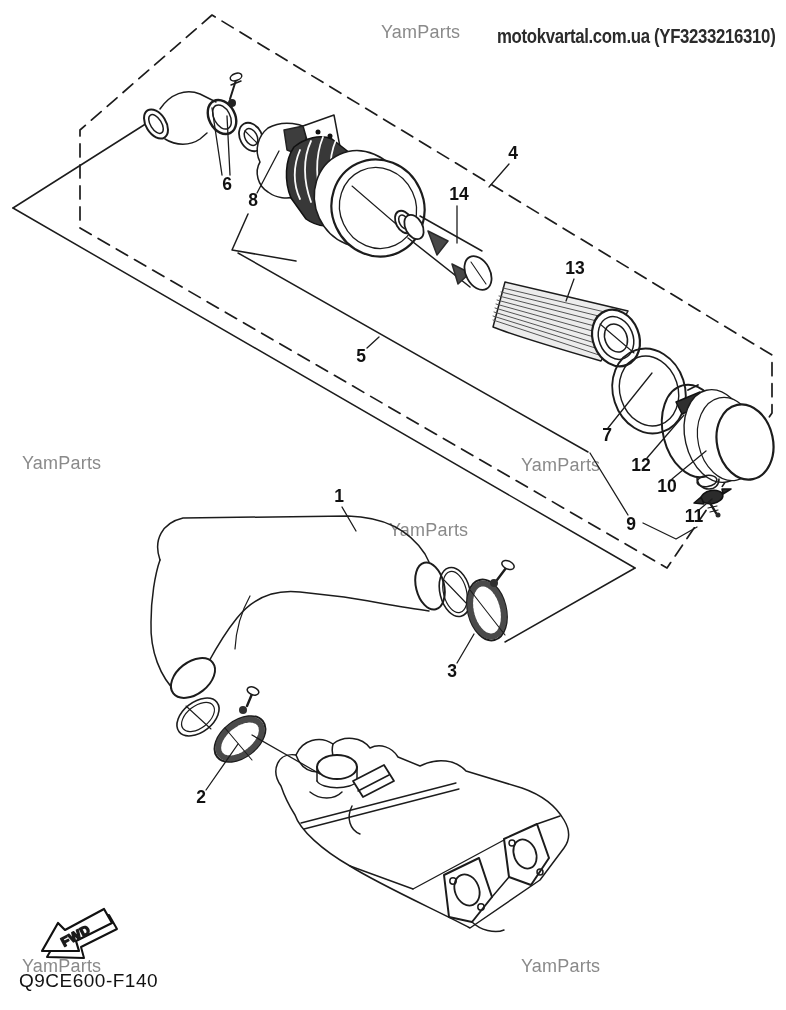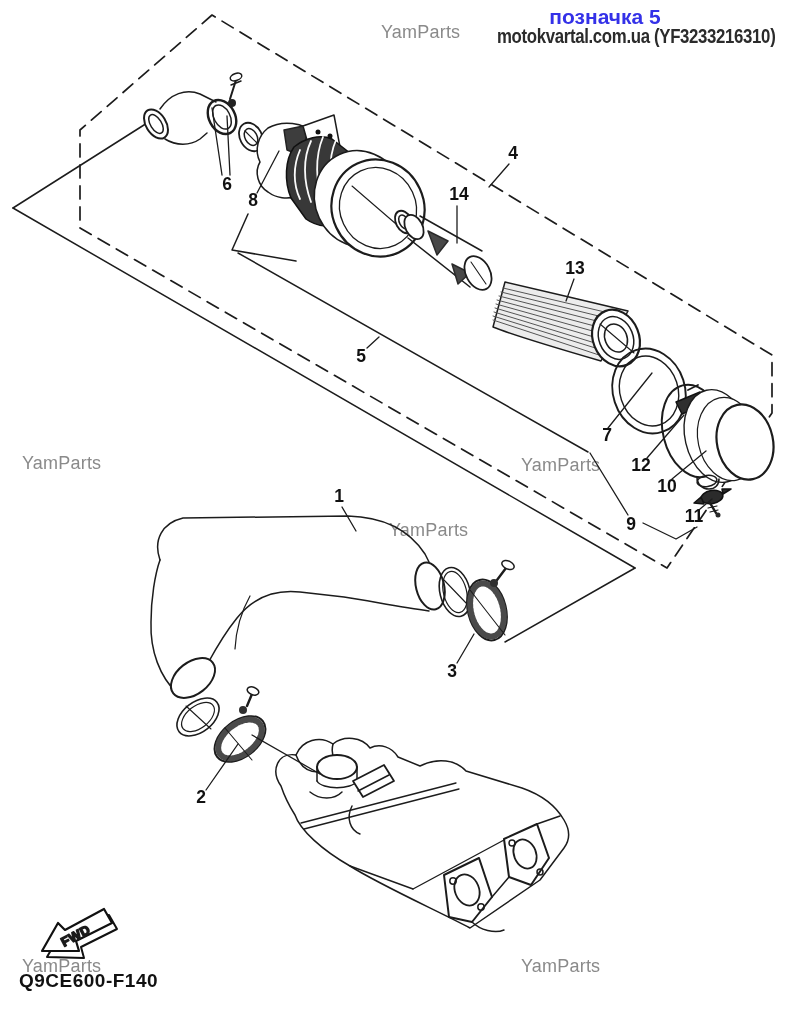--- a/index.html
+++ b/index.html
@@ -4,37 +4,36 @@
 <style>
   html,body{margin:0;padding:0;background:#ffffff;}
   #stage{position:relative;width:786px;height:1010px;background:#fff;overflow:hidden;
          font-family:"Liberation Sans",sans-serif;padding-left:20px;}
   .wm{position:absolute;z-index:1;font-size:18px;color:#8a8a8a;letter-spacing:.2px;white-space:nowrap;}
   #art{position:absolute;left:0;top:0;z-index:2;}
   .hdr{position:absolute;z-index:3;white-space:nowrap;}
   #title{left:505px;top:5px;width:200px;text-align:center;font-size:21px;font-weight:bold;color:#3431e8;}
   #subtitle{left:497px;top:25px;font-size:20px;font-weight:bold;color:#2b2b2b;
             letter-spacing:-0.4px;transform:scaleX(.84);transform-origin:left top;}
-  #code{left:19px;top:970px;font-size:19px;font-weight:bold;color:#111;letter-spacing:.5px;z-index:3;}
+  #code{left:19px;top:970px;font-size:19px;font-weight:normal;color:#111;letter-spacing:.5px;z-index:3;}
   svg text.plbl{font-family:"Liberation Sans",sans-serif;font-size:17.5px;font-weight:bold;fill:#111;}
   svg text.fwd{font-family:"Liberation Sans",sans-serif;font-size:13px;font-weight:bold;fill:#111;letter-spacing:.5px;}
 </style>
 </head>
 <body>
 
 <div id="stage">
 
   <div class="wm" style="left:381px;top:22px">YamParts</div>
   <div class="wm" style="left:22px;top:453px">YamParts</div>
   <div class="wm" style="left:521px;top:455px">YamParts</div>
   <div class="wm" style="left:389px;top:520px">YamParts</div>
   <div class="wm" style="left:22px;top:956px">YamParts</div>
   <div class="wm" style="left:521px;top:956px">YamParts</div>
 
-  <div class="hdr" id="title">позначка 5</div>
   <div class="hdr" id="subtitle">motokvartal.com.ua (YF3233216310)</div>
   <div class="hdr" id="code">Q9CE600-F140</div>
 
   <svg id="art" width="786" height="1010" viewBox="0 0 786 1010" fill="none" stroke="#1c1c1c" stroke-width="1.5" stroke-linecap="round" stroke-linejoin="round">
 
     <g>
       <path d="M212,15 L80,130 L80,228 L667,568 L772,413 L772,355 Z" stroke-dasharray="13 8" stroke-width="1.7"></path>
     </g>
 
     <g>

